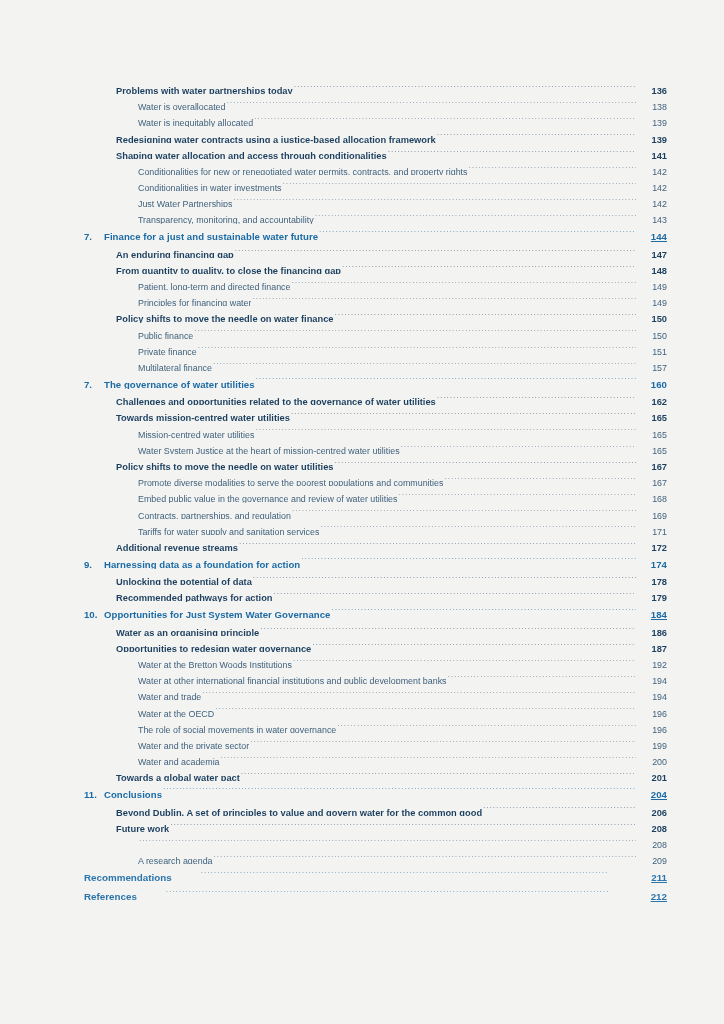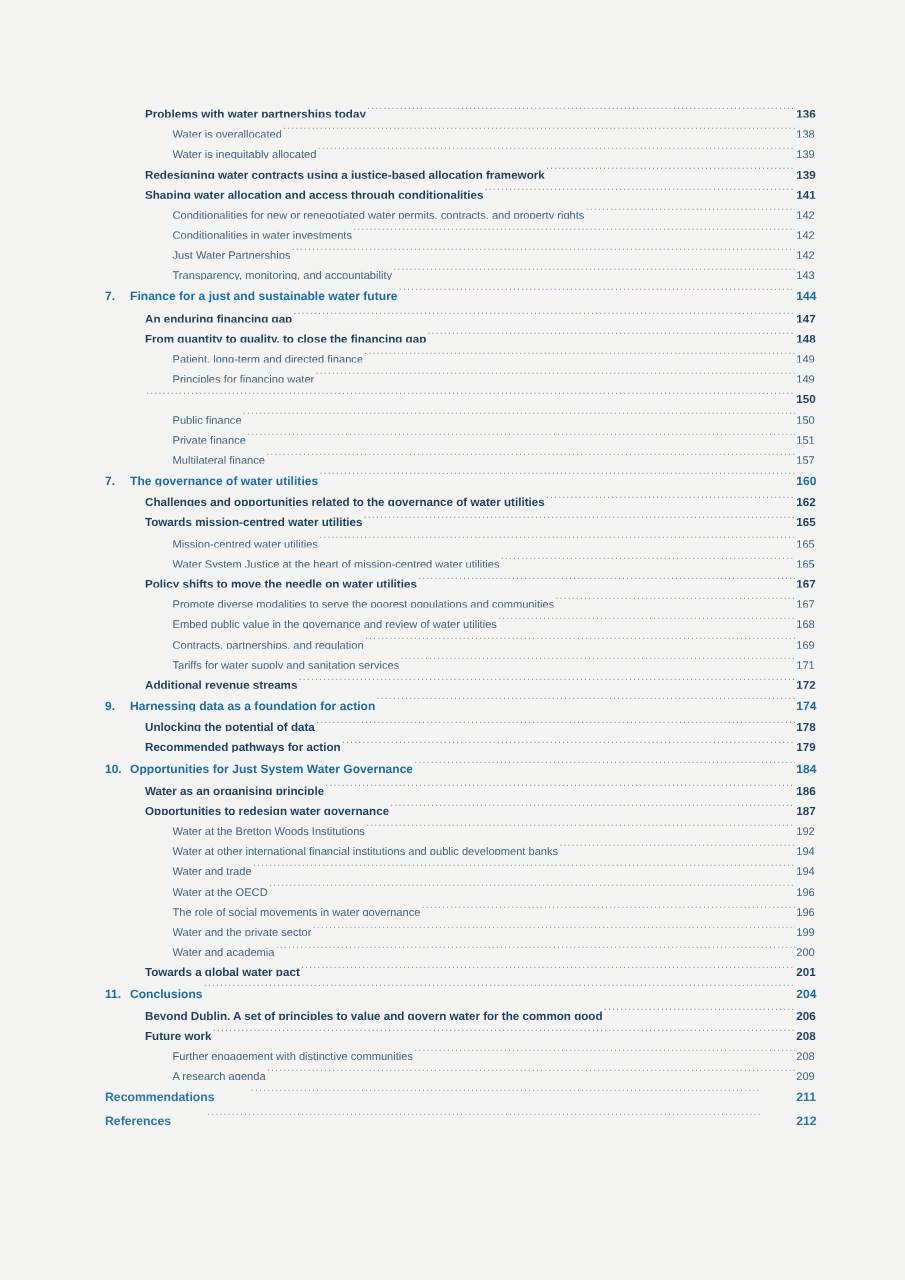--- a/index.html
+++ b/index.html
@@ -52,20 +52,22 @@
     content: ".........................................................................................................................................................................................................................";
     letter-spacing: 0.9px;
     font-size: 8.5px;
     position: absolute;
     left: 0;
     bottom: 2px;
     white-space: nowrap;
   }
   .row .pg {
     flex: 0 0 30px;
+    text-align: right;
+    text-decoration: underline;
   }
 
   
   .lvl1 {
     height: 17.6px;
     line-height: 17.6px;
     margin-left: 0;
   }
   .lvl1 .num {
     flex: 0 0 20px;
@@ -190,20 +192,21 @@
         <span class="title">Patient, long-term and directed finance</span>
         <span class="leader"></span>
         <span class="pg">149</span>
       </div>
       <div class="row lvl3">
         <span class="title">Principles for financing water</span>
         <span class="leader"></span>
         <span class="pg">149</span>
       </div>
       <div class="row lvl2">
+        <span class="title">Policy shifts to move the needle on water finance</span>
         <span class="leader"></span>
         <span class="pg">150</span>
       </div>
       <div class="row lvl3">
         <span class="title">Public finance</span>
         <span class="leader"></span>
         <span class="pg">150</span>
       </div>
       <div class="row lvl3">
         <span class="title">Private finance</span>
@@ -353,21 +356,20 @@
         <span class="title">Beyond Dublin. A set of principles to value and govern water for the common good</span>
         <span class="leader"></span>
         <span class="pg">206</span>
       </div>
       <div class="row lvl2">
         <span class="title">Future work</span>
         <span class="leader"></span>
         <span class="pg">208</span>
       </div>
       <div class="row lvl3">
-        <span class="title">Further engagement with distinctive communities</span>
         <span class="leader"></span>
         <span class="pg">208</span>
       </div>
       <div class="row lvl3">
         <span class="title">A research agenda</span>
         <span class="leader"></span>
         <span class="pg">209</span>
       </div>
       <div class="row lvl0">
         <span class="title">Recommendations</span>

